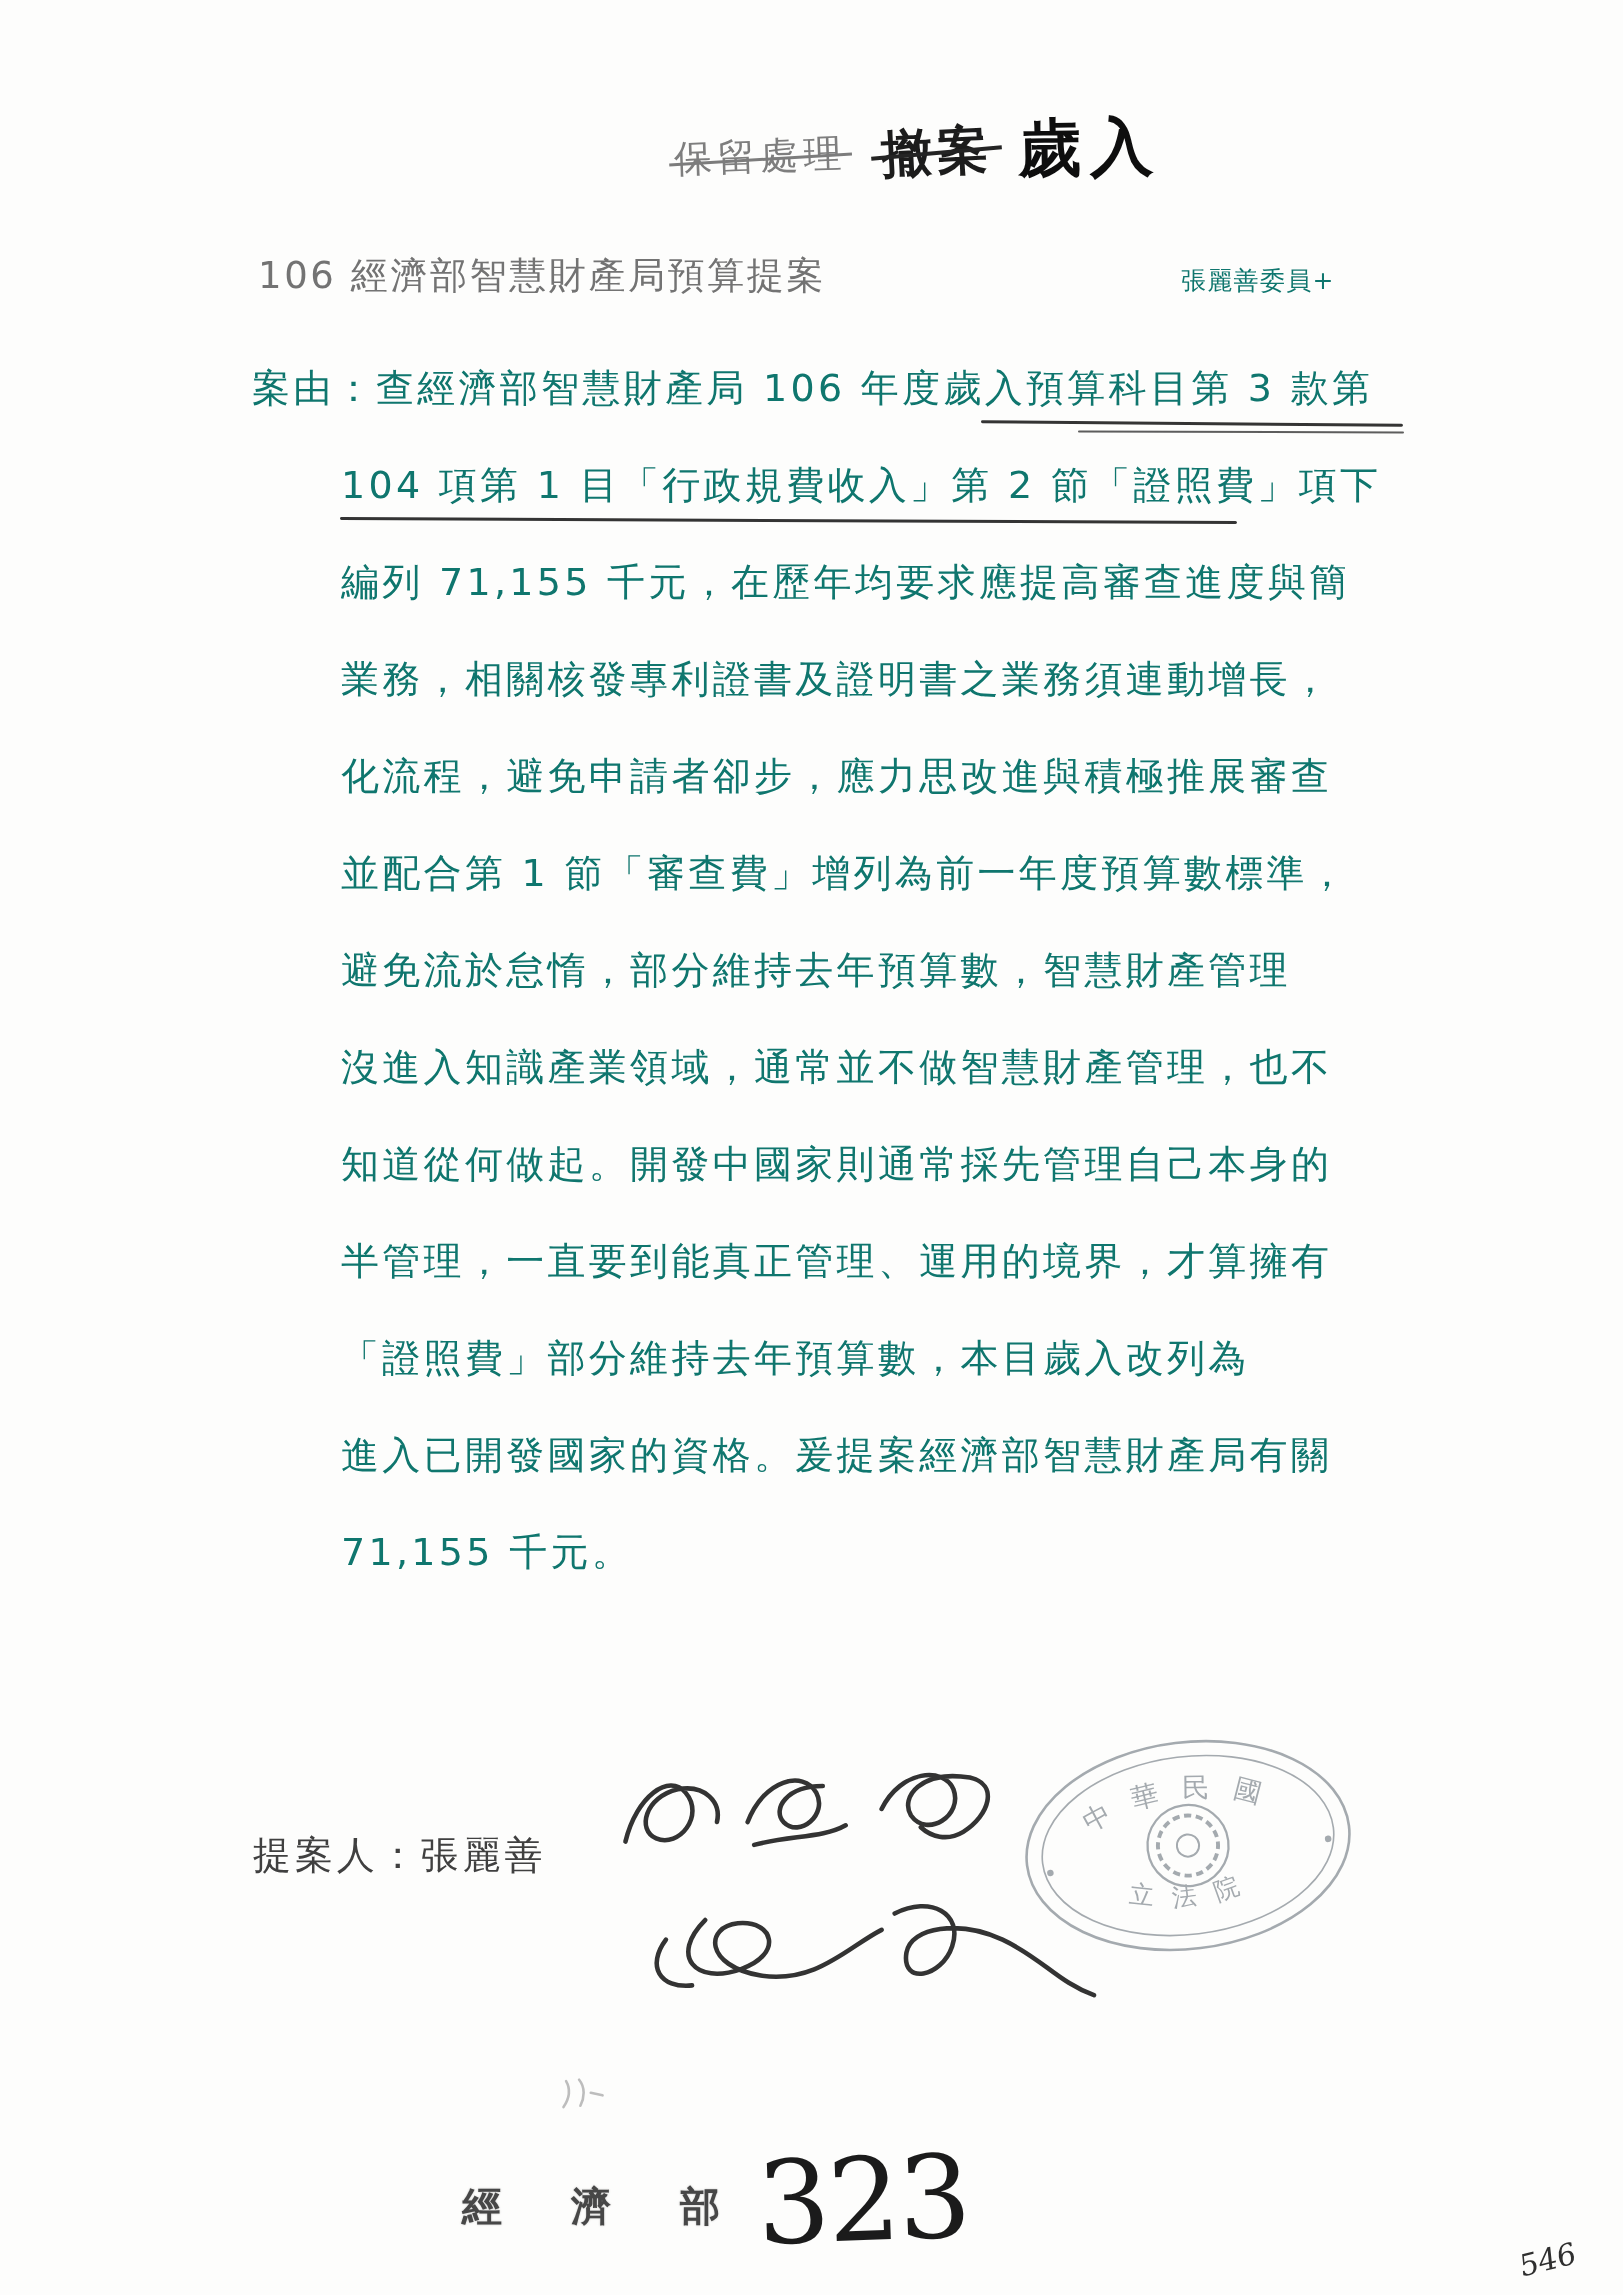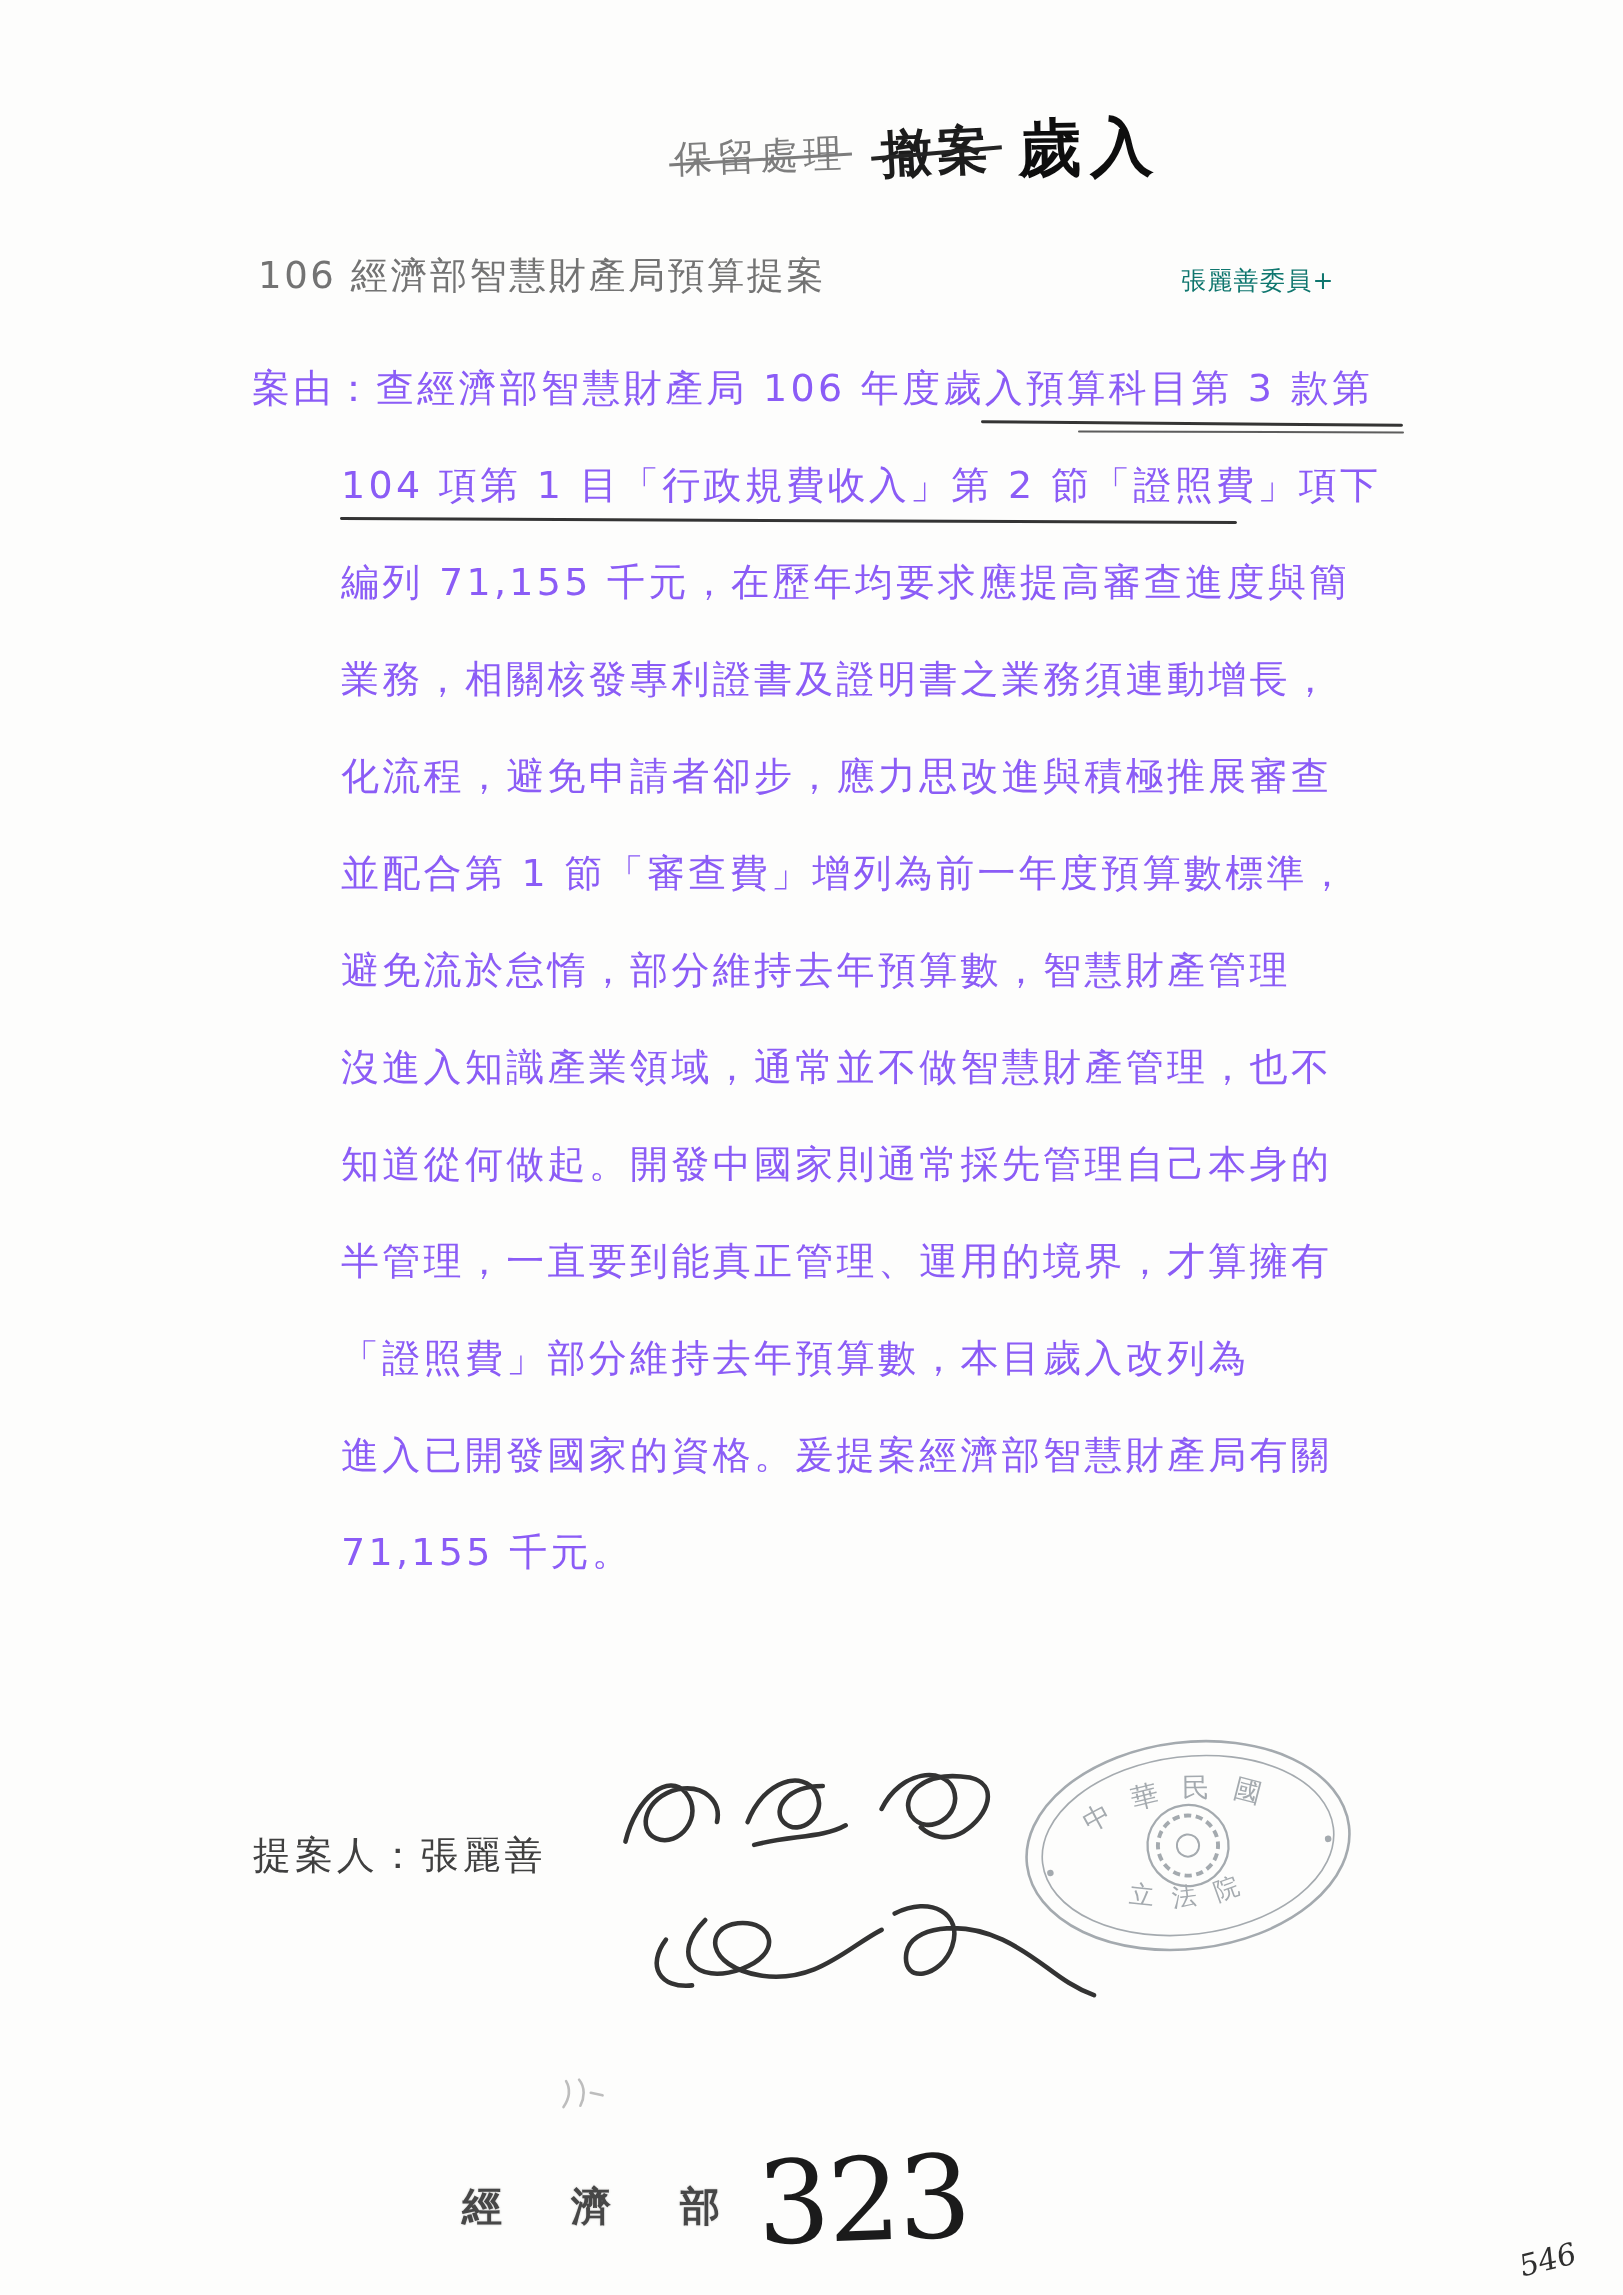--- a/index.html
+++ b/index.html
@@ -50,21 +50,21 @@
   }
   .doc-member {
     position:absolute; top:264px; left:1181px;
     font-size:25px; letter-spacing:1.3px; color:#0f766e;
     white-space:nowrap;
   }
 
   
   .body-block {
     position:absolute; top:340px; left:252px; width:1216px;
-    font-size:38px; letter-spacing:3.3px; color:#8b5cf6;
+    font-size:38px; letter-spacing:3.3px; color:#0f766e;
   }
   .body-line { height:97px; line-height:97px; white-space:nowrap; }
   .body-line.cont { padding-left:89px; }
 
   
   .underline { position:absolute; background:#343434; height:2.6px; border-radius:2px; }
   .u1  { top:422px; left:981px; width:422px; transform:rotate(0.5deg); }
   .u1b { top:431px; left:1078px; width:326px; height:2px; transform:rotate(0.2deg); opacity:.8; }
   .u2  { top:519px; left:340px;  width:897px; transform:rotate(0.25deg); }
 

